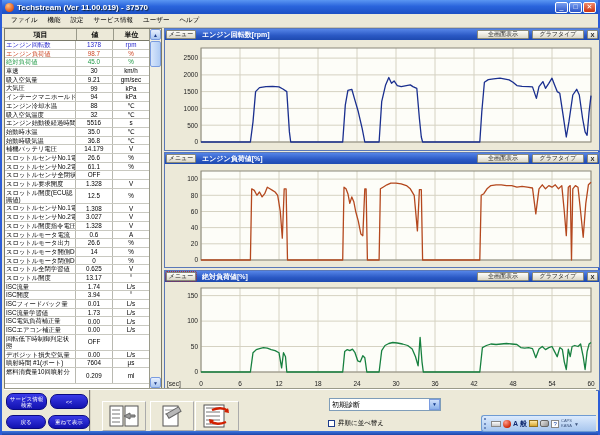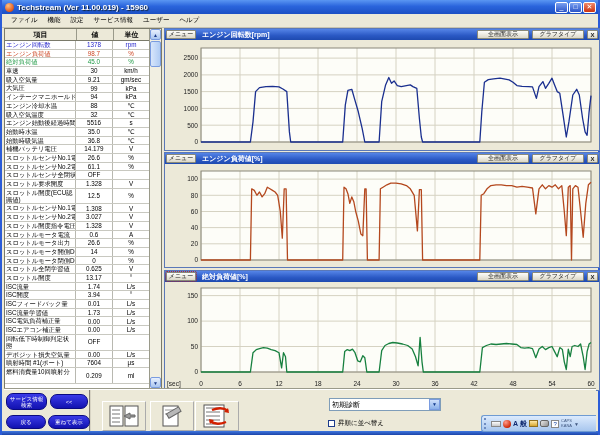--- a/index.html
+++ b/index.html
@@ -90,21 +90,21 @@
   .bottom-frame{position:absolute;left:0;right:0;bottom:0;height:4px;
                 background:linear-gradient(180deg,#3f77e0,#1c44a8);}
 </style>
 </head>
 <body>
 
 <div id="window">
 
   <div class="titlebar">
     <div class="app-icon"></div>
-    <div class="win-title">Techstream (Ver 11.00.019) - 15960</div>
+    <div class="win-title">Techstream (Ver 11.00.019) - 37570</div>
     <div class="winbtn">_</div>
     <div class="winbtn">□</div>
     <div class="winbtn close">✕</div>
   </div>
 
   <div class="menubar">
       <span class="menu-item">ファイル</span>
       <span class="menu-item">機能</span>
       <span class="menu-item">設定</span>
       <span class="menu-item">サービス情報</span>

